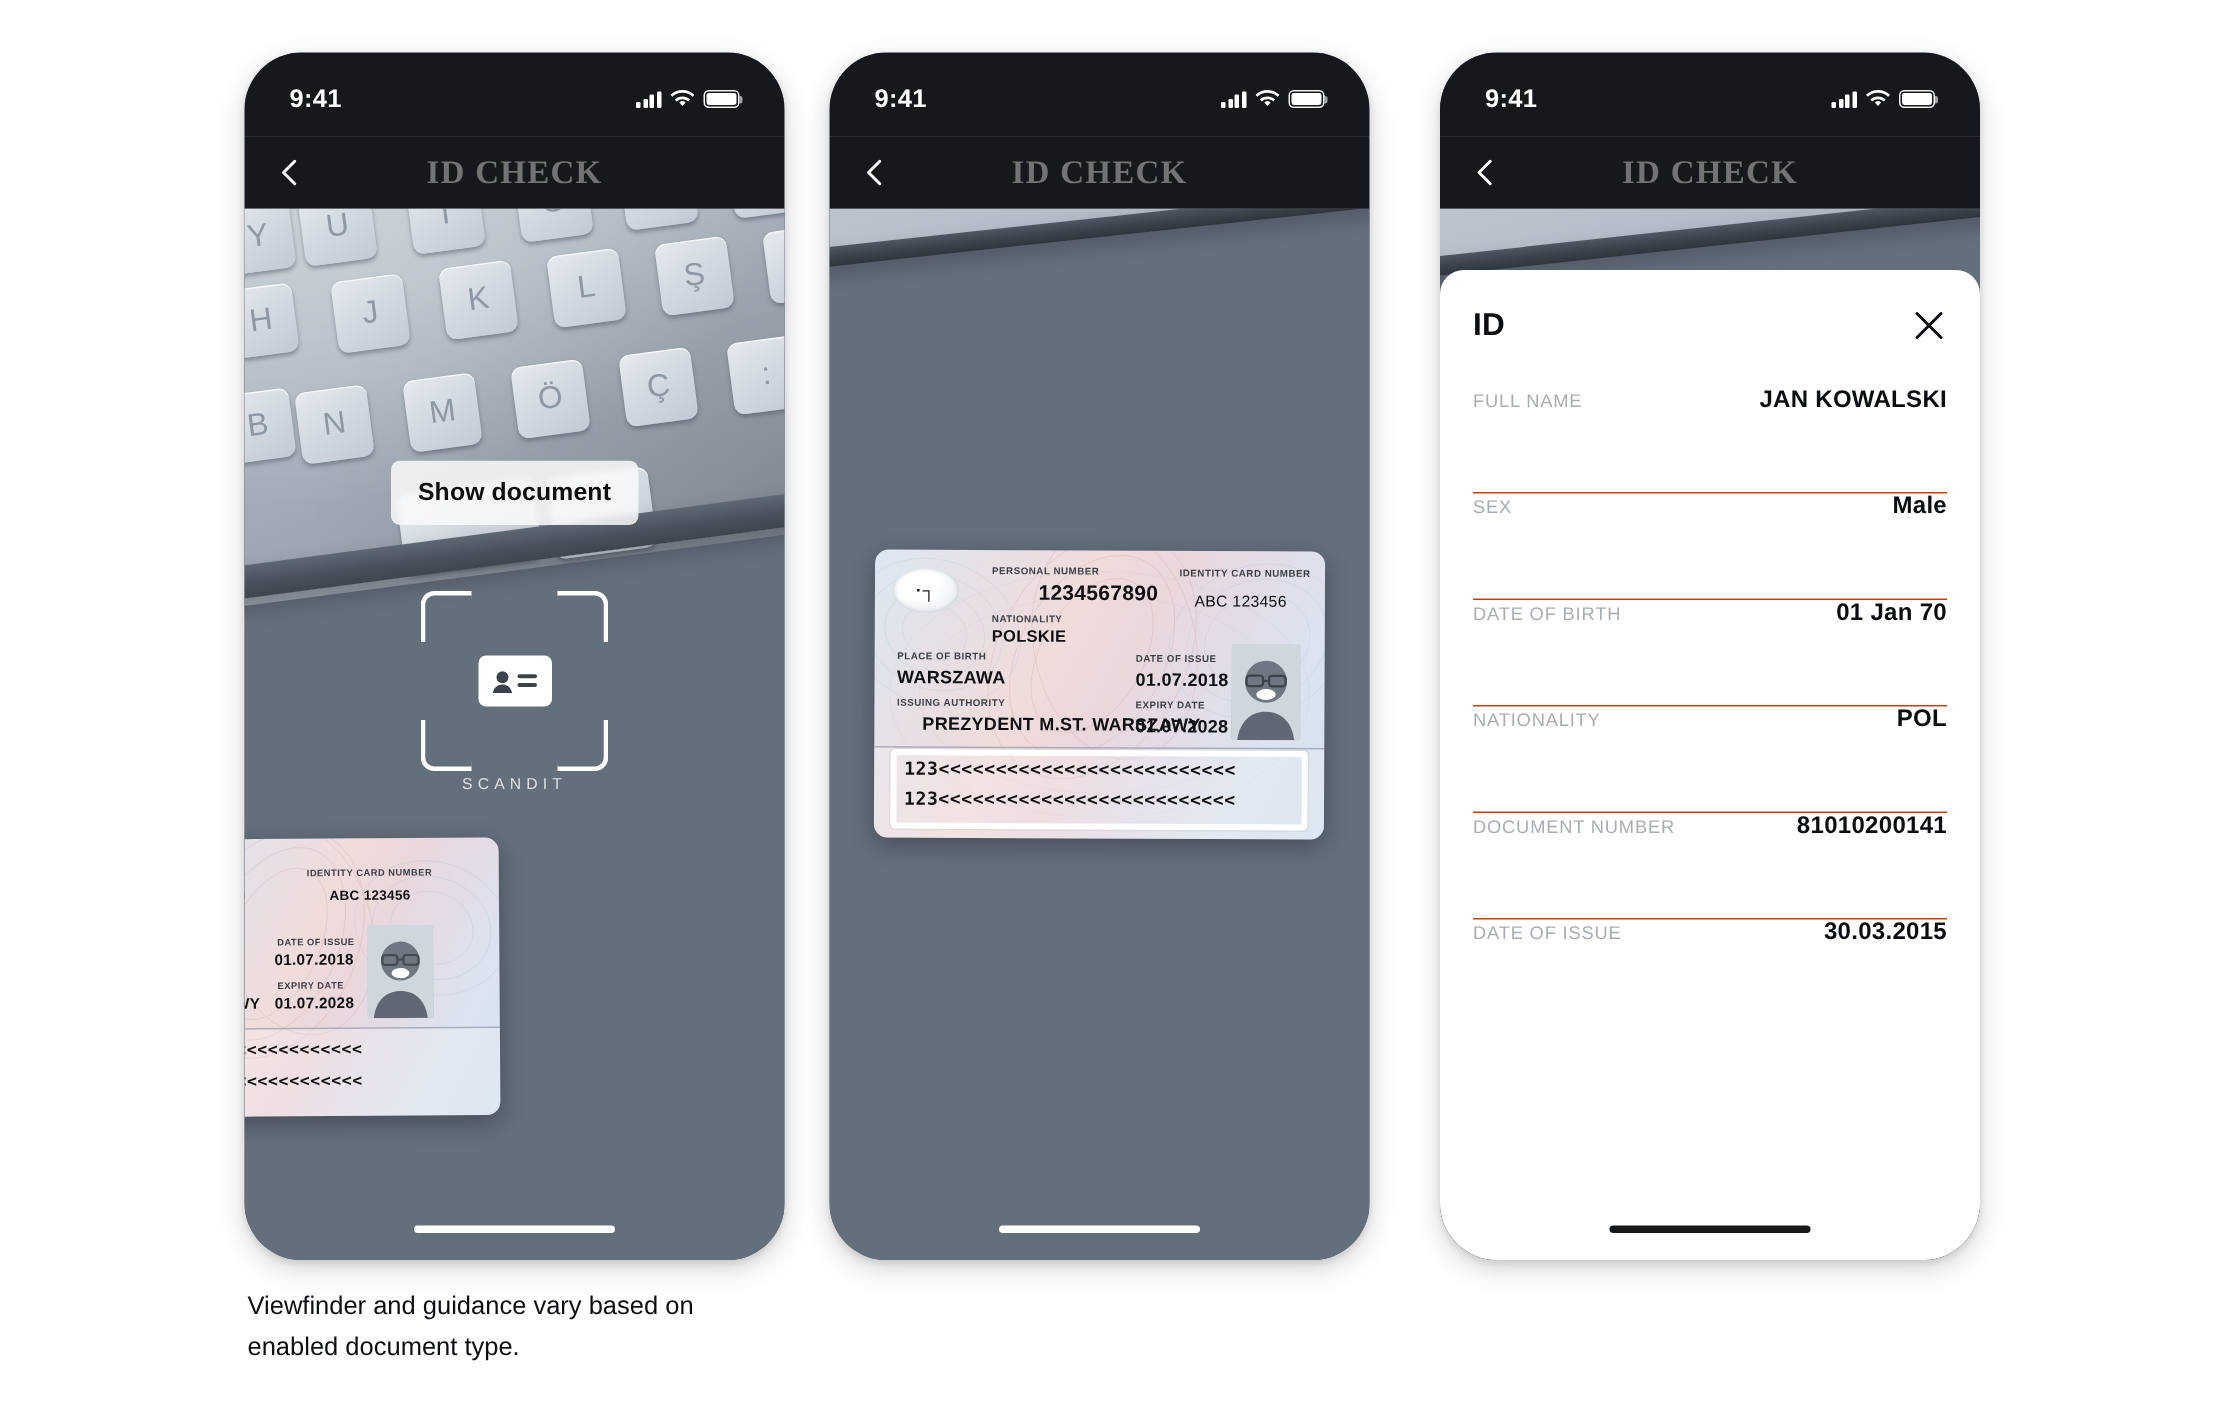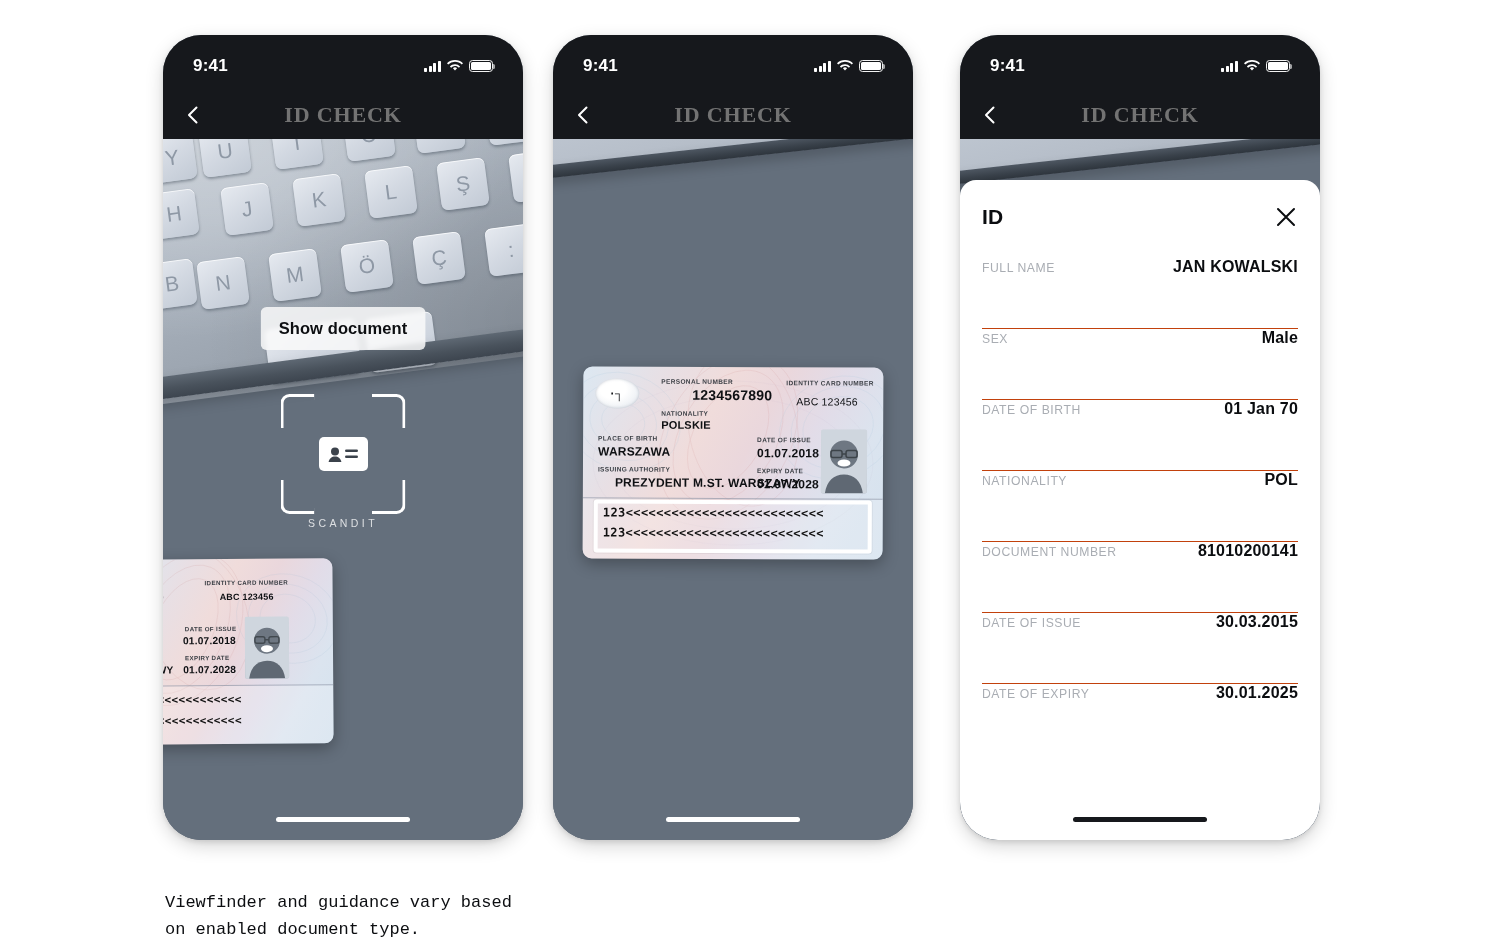--- a/index.html
+++ b/index.html
@@ -195,22 +195,21 @@
 
   
   .home { position:absolute; left:50%; transform:translateX(-50%); bottom:18px;
           width:134px; height:5px; border-radius:3px; z-index:40; }
   .home.light { background:#ffffff; }
   .home.dark  { background:#16181c; }
 
   
   .caption {
     position:absolute; font-size:17px; line-height:27px; color:#0c0e11;
-    font-family:Liberation Mono, monospace;
-    margin-top:32px;
+    font-family:Liberation Sans, sans-serif;
   }
   #cap1 { left:165px; top:857px; width:360px; }
   #cap2 { left:555px; top:857px; width:340px; }
   #cap3 { left:960px; top:857px; width:360px; }
 </style>
 </head>
 <body>
 
 <div class="stage">
 
@@ -513,24 +512,20 @@
               <span class="v">POL</span>
             </div>
             <div class="row">
               <span class="k">DOCUMENT NUMBER</span>
               <span class="v">81010200141</span>
             </div>
             <div class="row">
               <span class="k">DATE OF ISSUE</span>
               <span class="v">30.03.2015</span>
             </div>
-            <div class="row">
-              <span class="k">DATE OF EXPIRY</span>
-              <span class="v">30.01.2025</span>
-            </div>
           </div>
       </div>
 
       <span class="home dark"></span>
     </div>
   </div>
 
   <div class="caption" id="cap1">Viewfinder and guidance vary based on enabled document type.</div>
 
 </div>

